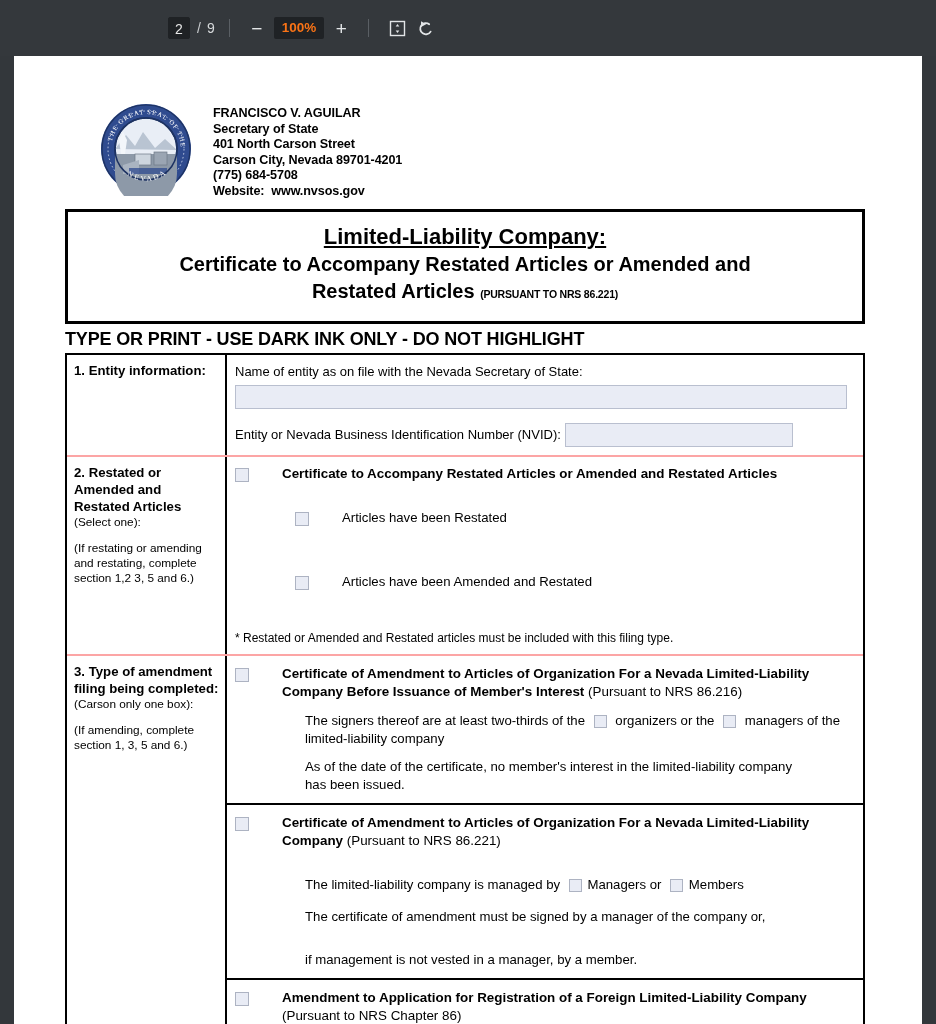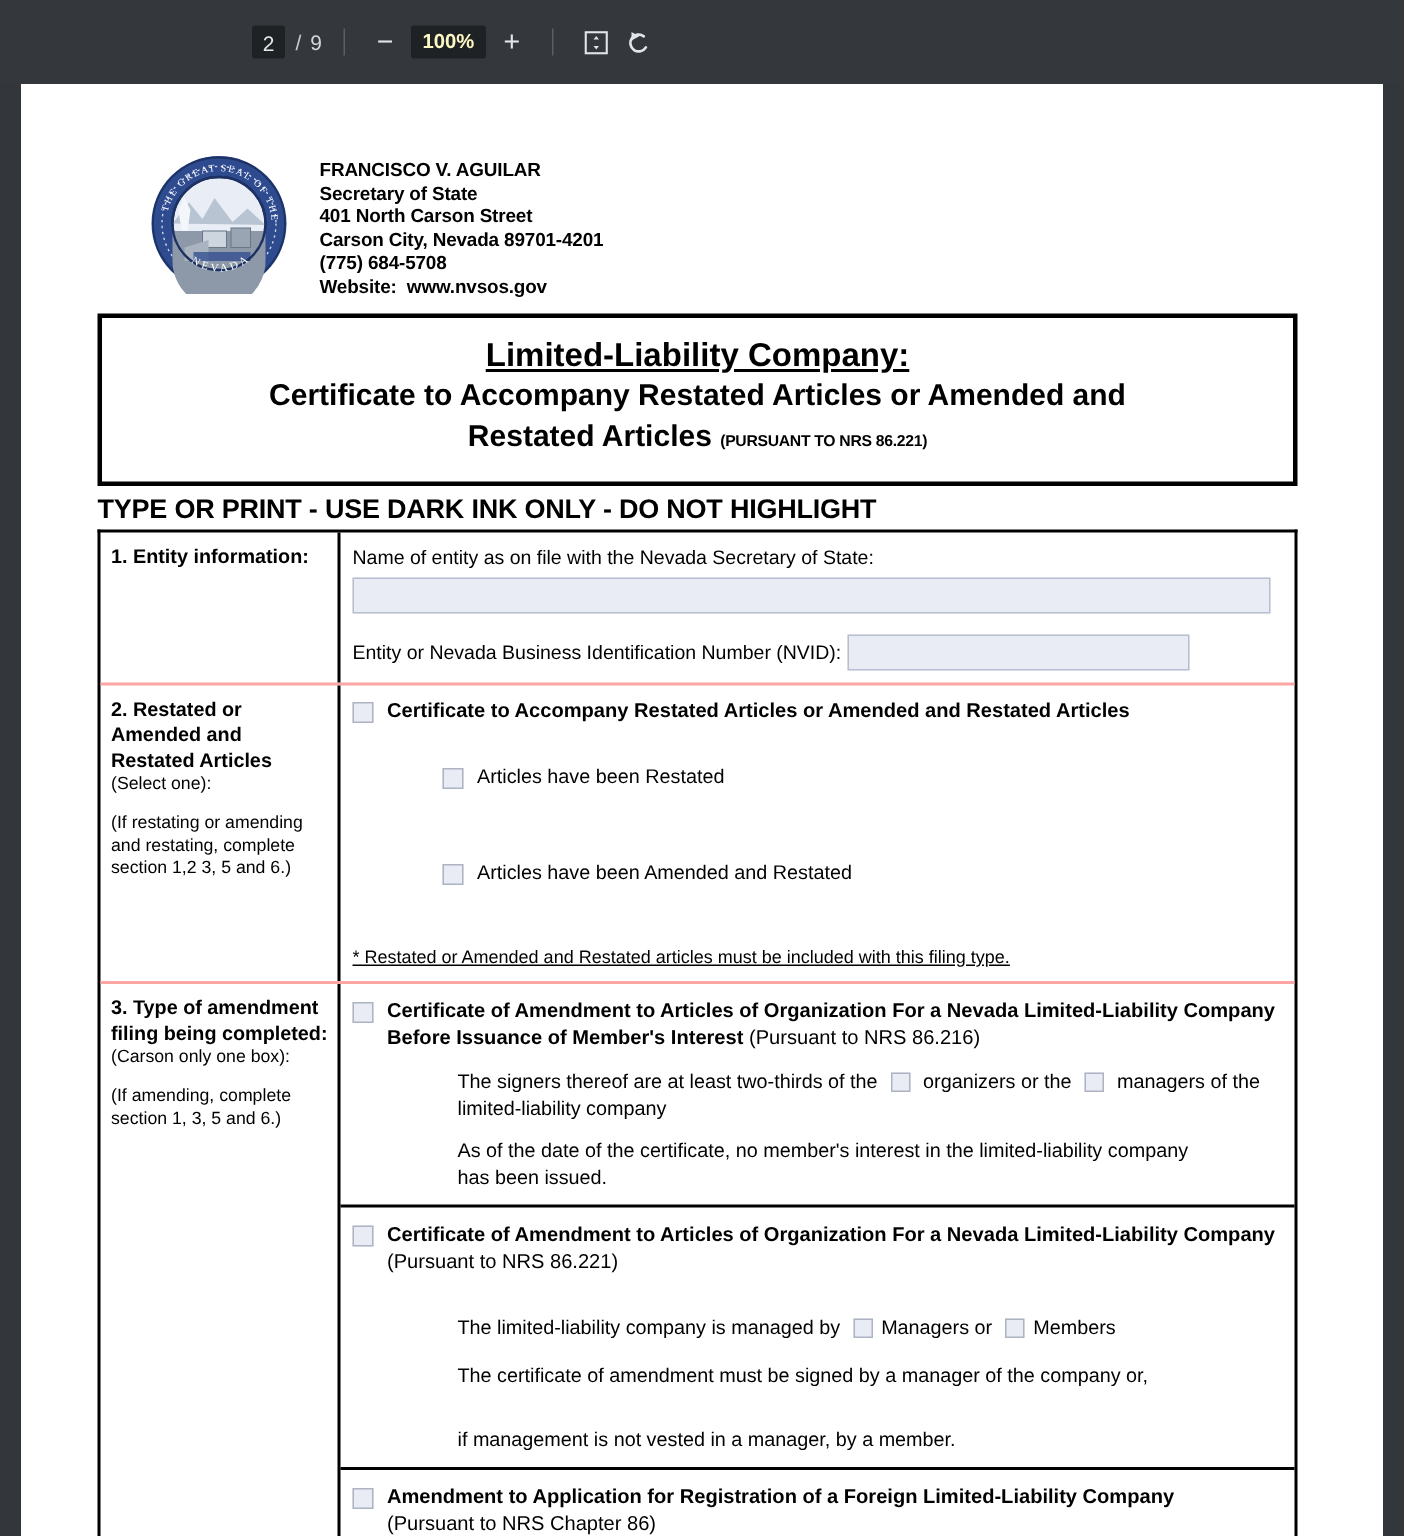--- a/index.html
+++ b/index.html
@@ -23,21 +23,21 @@
   }
   .pagesep{color:#c9cccf;font-size:14px;margin:0 6px 0 7px;}
   .pagetotal{color:#d6d9db;font-size:14px;}
   .vdiv{width:1px;height:18px;background:#5a5f64;margin:0 14px;}
   .tb-btn{
     color:#e2e5e7;font-size:19px;line-height:1;
     width:26px;height:26px;display:flex;align-items:center;justify-content:center;
     cursor:pointer;user-select:none;
   }
   .zoombox{
-    background:#1f2225;color:#fef9c3;font-size:13.5px;font-weight:bold;
+    background:#1f2225;color:#f97316;font-size:13.5px;font-weight:bold;
     height:22px;line-height:22px;padding:0 8px;border-radius:2px;
     margin:0 4px;
   }
   .icon-btn{width:28px;height:28px;display:flex;align-items:center;justify-content:center;cursor:pointer;}
   .icon-btn svg{display:block;}
 
   
   #pagewrap{
     position:absolute;left:0;top:56px;width:936px;height:968px;
     background:#33373b;
@@ -89,21 +89,21 @@
     height:24px;
   }
   .inputbox.sm{width:228px;display:inline-block;vertical-align:middle;}
 
   
   .cb{
     width:14px;height:14px;background:#e9ecf5;border:1px solid #adb3c2;
     box-sizing:border-box;display:inline-block;vertical-align:middle;flex:0 0 14px;
   }
   .cb.sm{width:13px;height:13px;}
-  .cbrow{display:flex;align-items:flex-start;}
+  .cbrow{display:flex;align-items:flex-start;gap:24px;}
   .cbrow .cb{margin-top:3px;margin-right:9px;}
   .opt-bold{font-size:13.4px;font-weight:bold;line-height:18px;}
   .opt-norm{font-weight:normal;}
   .txt{font-size:13.2px;line-height:18px;}
   .indent{margin-left:60px;}
   .indent2{margin-left:70px;margin-top:25px;}
   .note{font-size:12px;line-height:16px;}
   .sub{border-top:2px solid #000;}
   .pad{padding:9px 10px 9px 8px;}
 </style>
@@ -224,21 +224,21 @@
           <span class="opt-bold">Certificate to Accompany Restated Articles or Amended and Restated Articles</span>
         </div>
         <div class="cbrow indent" style="margin-top:26px;">
           <span class="cb"></span>
           <span class="txt">Articles have been Restated</span>
         </div>
         <div class="cbrow indent" style="margin-top:46px;">
           <span class="cb"></span>
           <span class="txt">Articles have been Amended and Restated</span>
         </div>
-        <div class="note" style="margin-top:39px;text-decoration:underline;">* Restated or Amended and Restated articles must be included with this filing type.</div>
+        <div class="note" style="margin-top:39px;">* Restated or Amended and Restated articles must be included with this filing type.</div>
       </div>
     </div>
 
     <div class="row">
       <div class="lcell">
         <div class="lbl-b">3. Type of amendment filing being completed:</div>
         <div class="lbl-n">(Carson only one box):</div>
         <div class="gap"></div>
         <div class="lbl-n">(If amending, complete section 1, 3, 5 and 6.)</div>
       </div>

